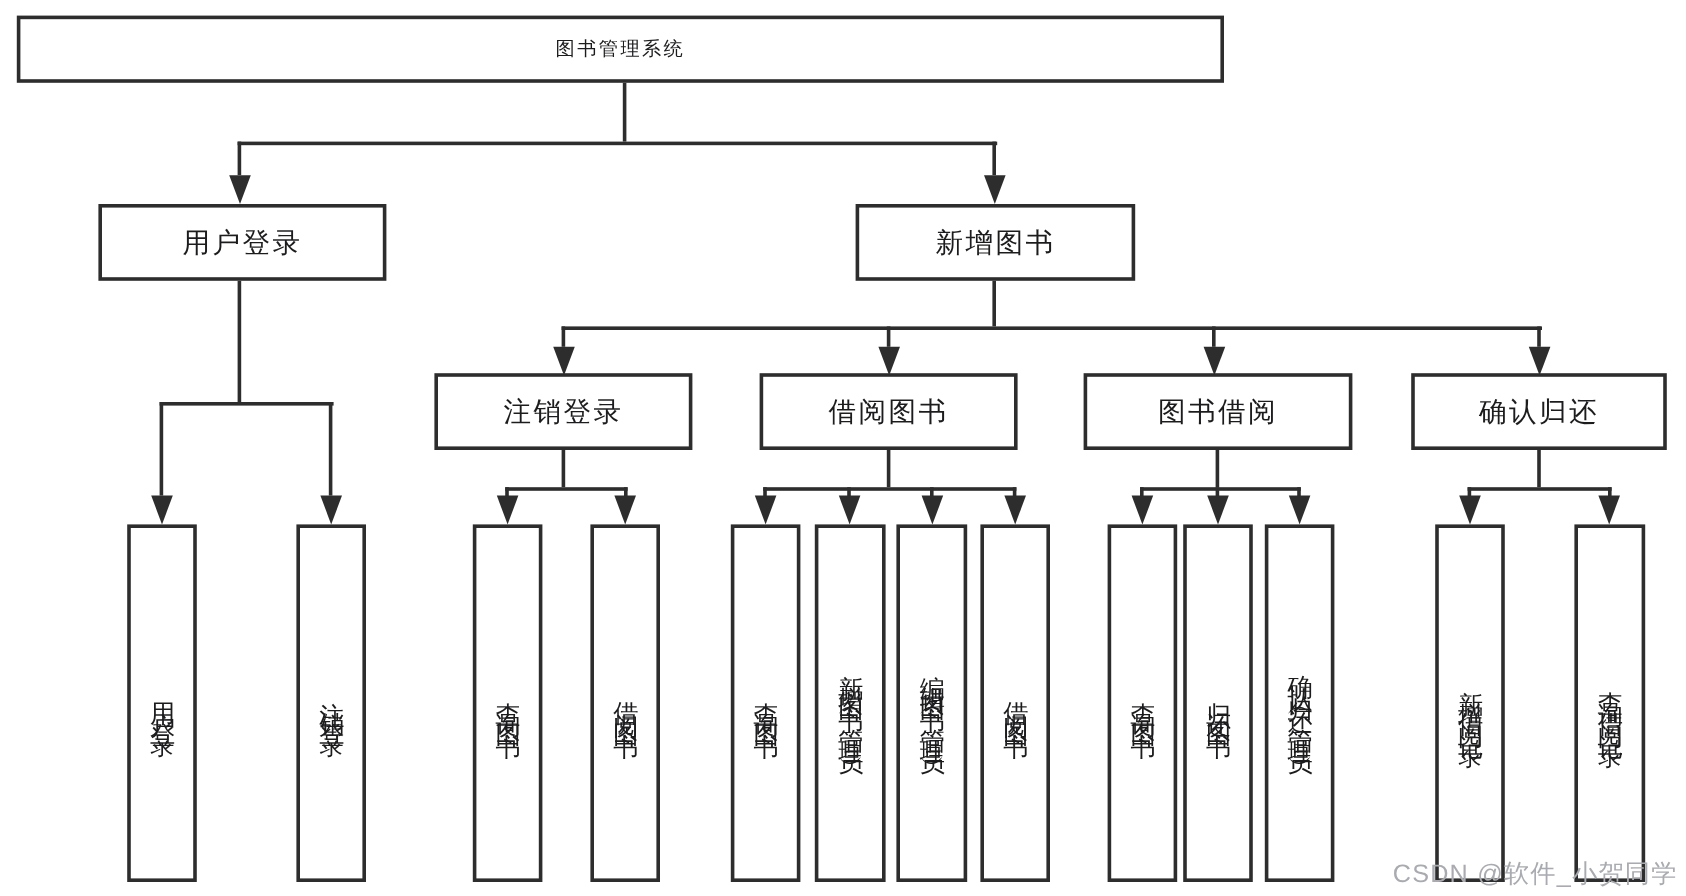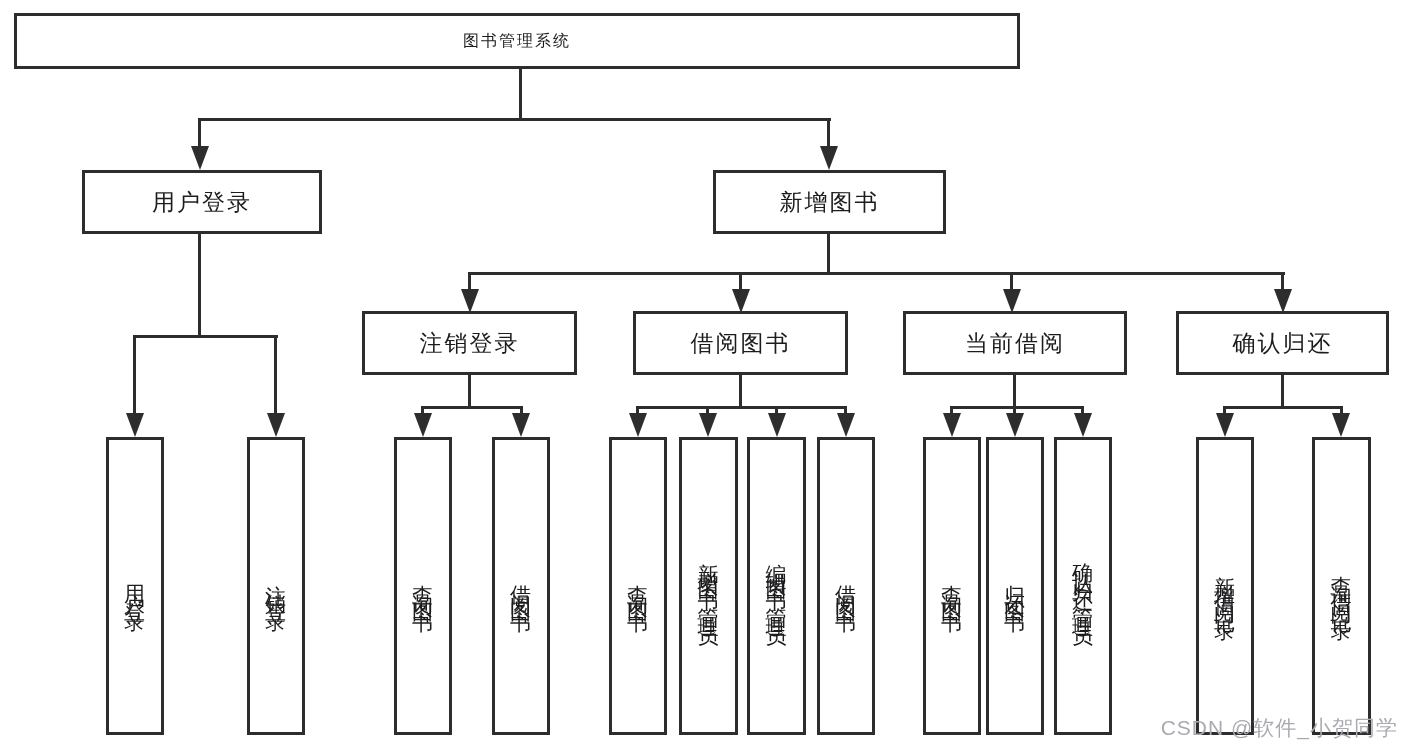--- a/index.html
+++ b/index.html
@@ -52,21 +52,21 @@
     <span>新增图书</span>
   </div>
 
   <div class="node hnode" style="left:362px;top:311px;width:215px;height:64px;">
     <span>注销登录</span>
   </div>
   <div class="node hnode" style="left:633px;top:311px;width:215px;height:64px;">
     <span>借阅图书</span>
   </div>
   <div class="node hnode" style="left:903px;top:311px;width:224px;height:64px;">
-    <span>当前借阅</span>
+    <span>图书借阅</span>
   </div>
   <div class="node hnode" style="left:1176px;top:311px;width:213px;height:64px;">
     <span>确认归还</span>
   </div>
 
   <div class="node leaf" style="left:106px;top:437px;width:58px;height:298px;">
     <span>用户登录</span>
   </div>
   <div class="node leaf" style="left:247px;top:437px;width:58px;height:298px;">
     <span>注销登录</span>

